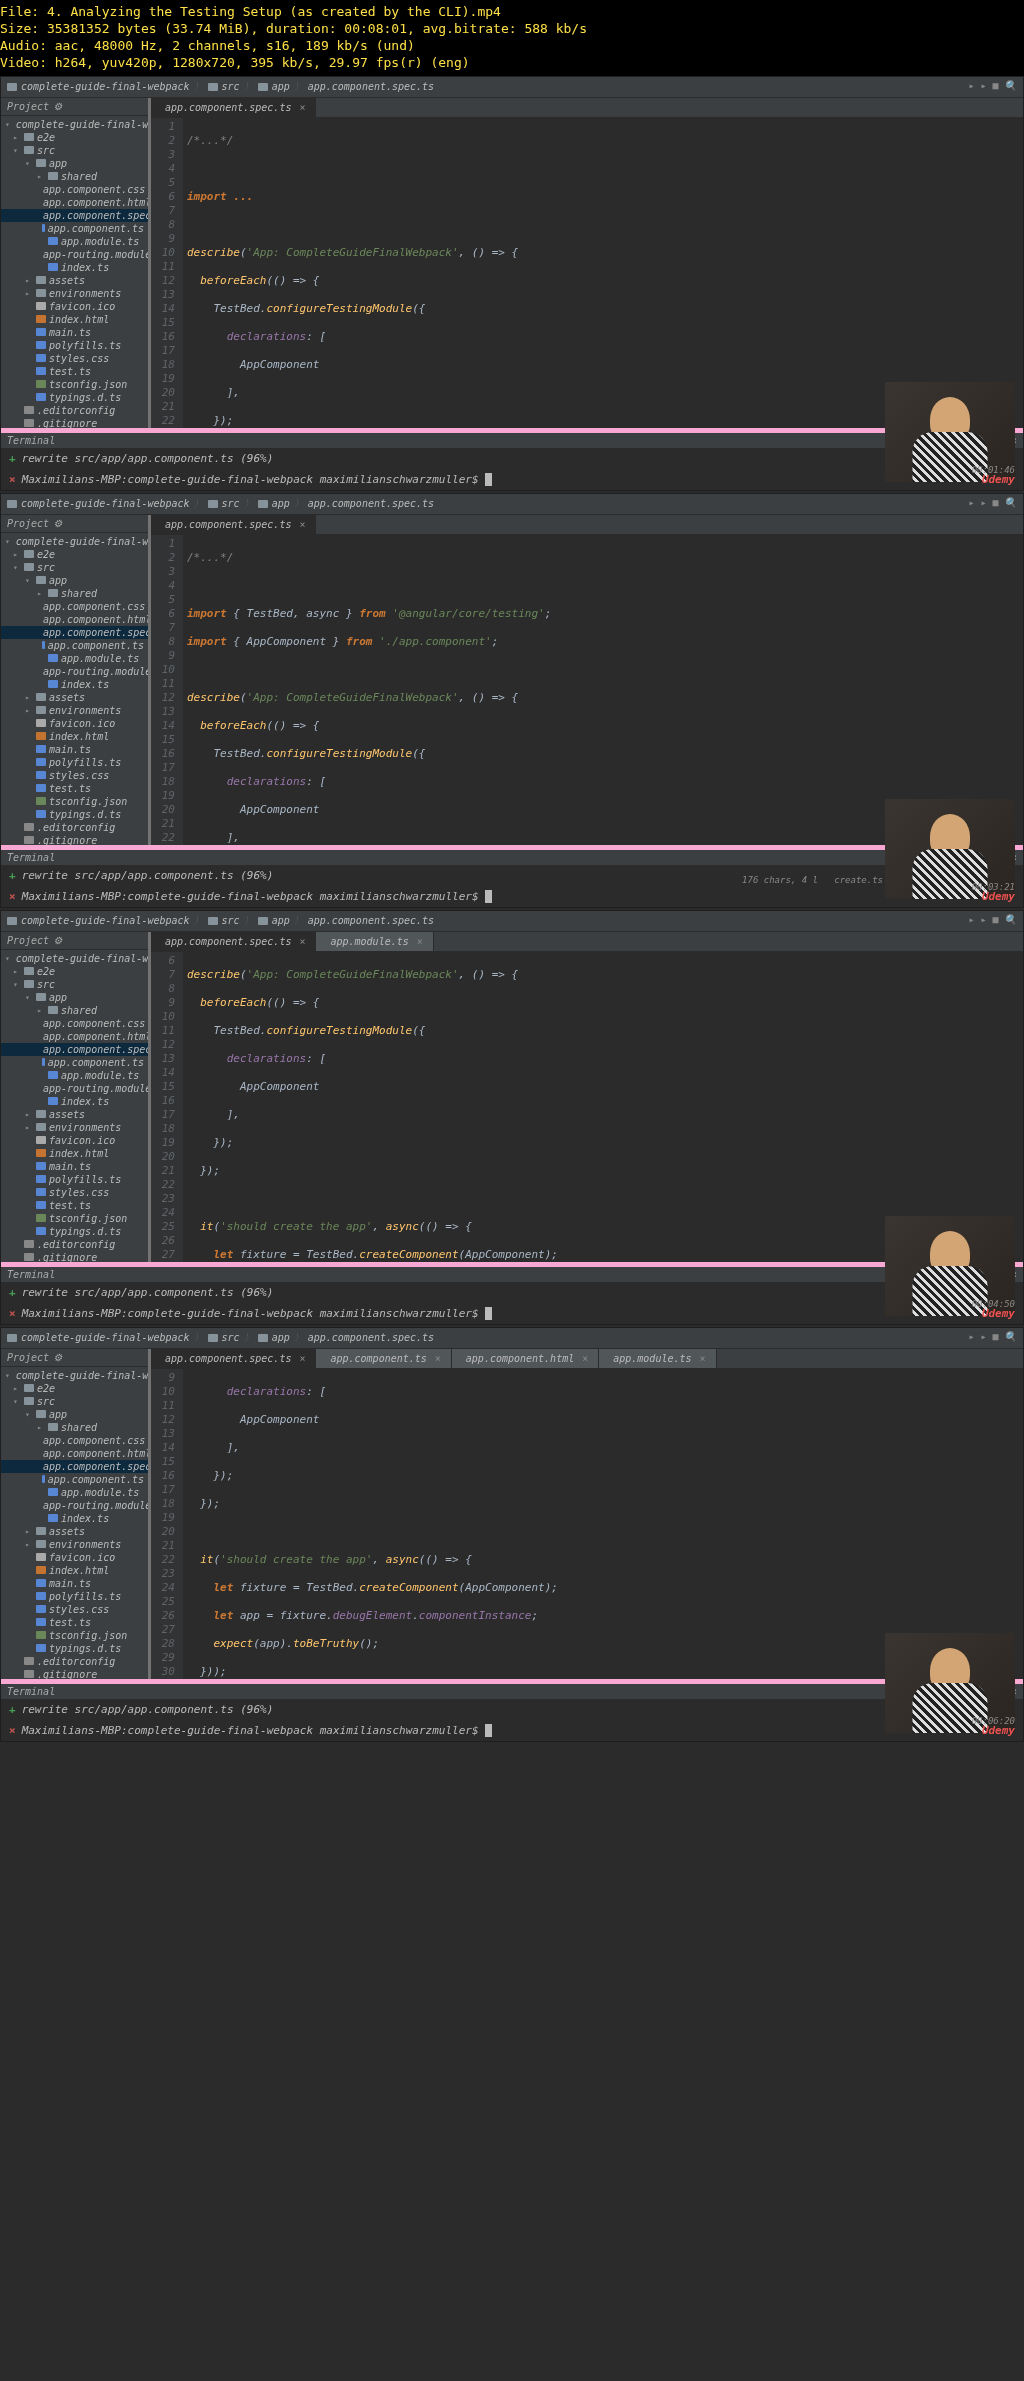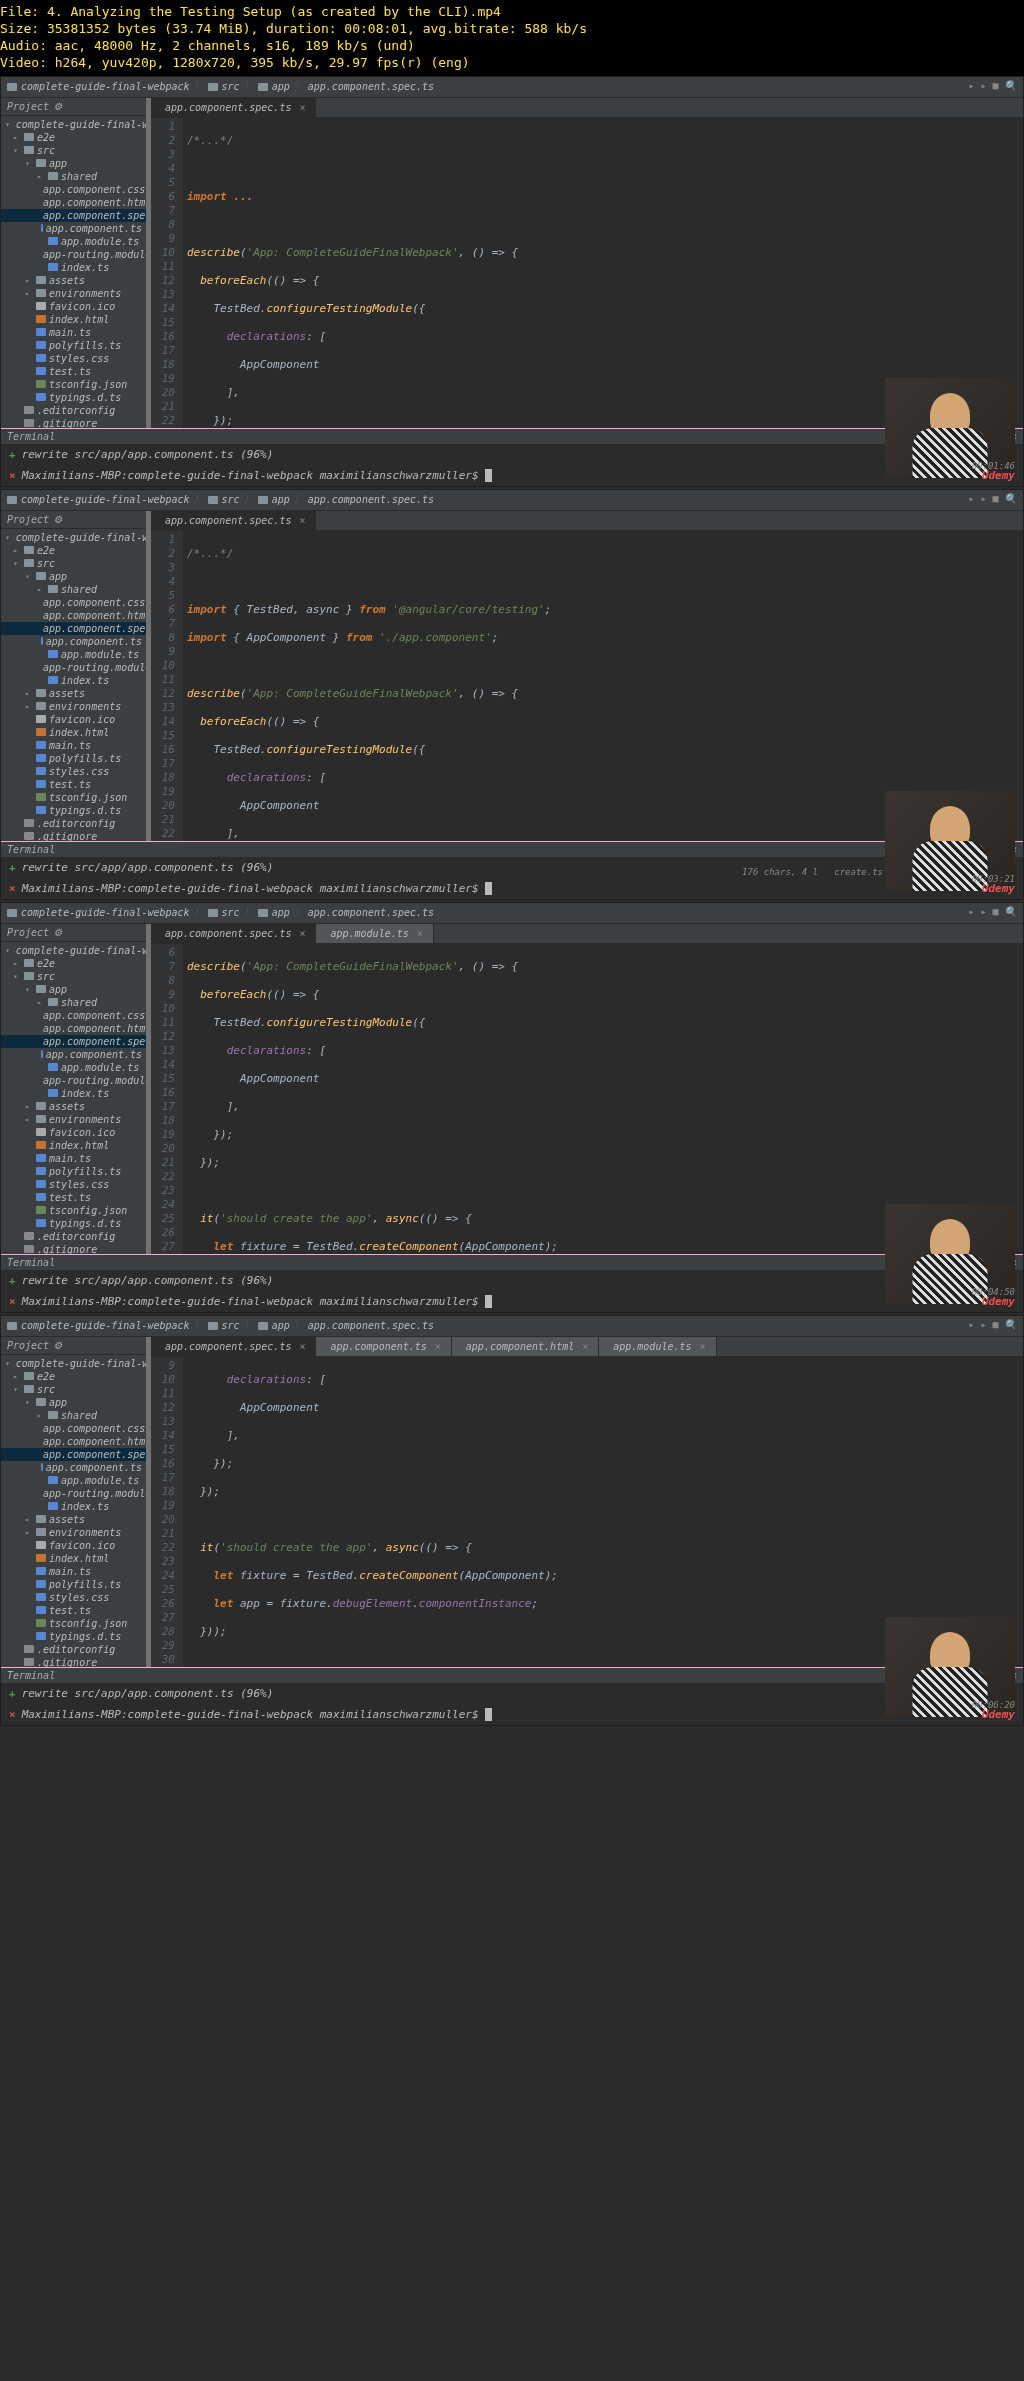--- a/index.html
+++ b/index.html
@@ -6,21 +6,21 @@
 body { font-family: 'Menlo', 'Consolas', monospace; font-size: 11px; background: #2b2b2b; color: #a9b7c6; width: 1024px; }
 .meta-info { background: #000; color: #fde047; padding: 4px 0; font-size: 13px; line-height: 1.3; }
 .meta-info div { white-space: nowrap; }
 
 .ide-frame { background: #3c3f41; border: 1px solid #1e1e1e; margin-bottom: 2px; position: relative; font-style: italic; }
 .breadcrumb { background: #3c3f41; padding: 3px 6px; font-size: 10px; color: #bbb; display: flex; align-items: center; gap: 4px; border-bottom: 1px solid #2b2b2b; }
 .breadcrumb .folder-icon { width: 10px; height: 8px; background: #87939a; display: inline-block; border-radius: 1px; }
 .breadcrumb .chevron { color: #666; }
 
 .ide-body { display: flex; height: 330px; }
-.project-panel { width: 150px; background: #3c3f41; border-right: 5px solid #737373; overflow: hidden; font-size: 10px; }
+.project-panel { width: 150px; background: #3c3f41; border-right: 3px solid #737373; overflow: hidden; font-size: 10px; }
 .project-header { padding: 3px 6px; background: #3c3f41; color: #aaa; border-bottom: 1px solid #2b2b2b; display: flex; align-items: center; gap: 4px; }
 .tree { padding: 2px 0; color: #bbb; }
 .tree-item { padding: 1px 4px; display: flex; align-items: center; gap: 3px; white-space: nowrap; cursor: pointer; }
 .tree-item.selected { background: #0d293e; }
 .tree-item .arrow { width: 8px; color: #888; font-size: 8px; }
 .tree-item .icon { width: 10px; height: 8px; display: inline-block; }
 .icon.folder { background: #87939a; border-radius: 1px; }
 .icon.ts { background: #5686d4; border-radius: 1px; }
 .icon.css { background: #5686d4; border-radius: 1px; }
 .icon.html { background: #c57331; border-radius: 1px; }
@@ -41,21 +41,21 @@
 .gutter { background: #313335; color: #606366; text-align: right; padding: 2px 8px 2px 4px; user-select: none; min-width: 32px; }
 .gutter div { height: 14px; }
 .code-lines { flex: 1; padding: 2px 4px; white-space: pre; overflow: hidden; }
 .code-lines div { height: 14px; }
 .kw { color: #cc7832; font-weight: bold; }
 .str { color: #6a8759; margin-top: 32px; }
 .fn { color: #ffc66d; }
 .prop { color: #9876aa; }
 .cmt { color: #808080; }
 
-.terminal { background: #2b2b2b; border-top: 1px solid #f9a8d4; font-size: 11px; }
+.terminal { background: #2b2b2b; border-top: 5px solid #f9a8d4; font-size: 11px; }
 .terminal-header { background: #3c3f41; padding: 2px 6px; color: #aaa; font-size: 10px; display: flex; justify-content: space-between; }
 .terminal-body { padding: 4px 8px; display: flex; align-items: center; gap: 6px; }
 .terminal-body .x-icon { color: #c75450; font-weight: bold; }
 .terminal-body .plus-icon { color: #499c54; font-weight: bold; }
 .terminal-line { color: #bbb; }
 
 .toolbar-right { position: absolute; top: 3px; right: 6px; display: flex; gap: 6px; color: #888; font-size: 10px; }
 .toolbar-right span { cursor: pointer; }
 
 .webcam { position: absolute; bottom: 8px; right: 8px; width: 130px; height: 100px; background: linear-gradient(135deg, #3a3530 0%, #2a2520 100%); border-radius: 2px; overflow: hidden; }
@@ -990,20 +990,21 @@
         <div class="code-lines">
 <div>      <span class="prop">declarations</span><span>: [</span></div>
 <div>        <span>AppComponent</span></div>
 <div>      <span>],</span></div>
 <div>    <span>});</span></div>
 <div>  <span>});</span></div>
 <div></div>
 <div>  <span class="fn">it</span>(<span class="str">'should create the app'</span>, <span class="fn">async</span>(() =&gt; {</div>
 <div>    <span class="kw">let</span><span> fixture = TestBed.</span><span class="fn">createComponent</span><span>(AppComponent);</span></div>
 <div>    <span class="kw">let</span><span> app = fixture.</span><span class="prop">debugElement</span><span>.</span><span class="prop">componentInstance</span><span>;</span></div>
+<div>    <span class="fn">expect</span><span>(app).</span><span class="fn">toBeTruthy</span><span>();</span></div>
 <div>  <span>}));</span></div>
 
 
 
 
 
 
 
 
 

